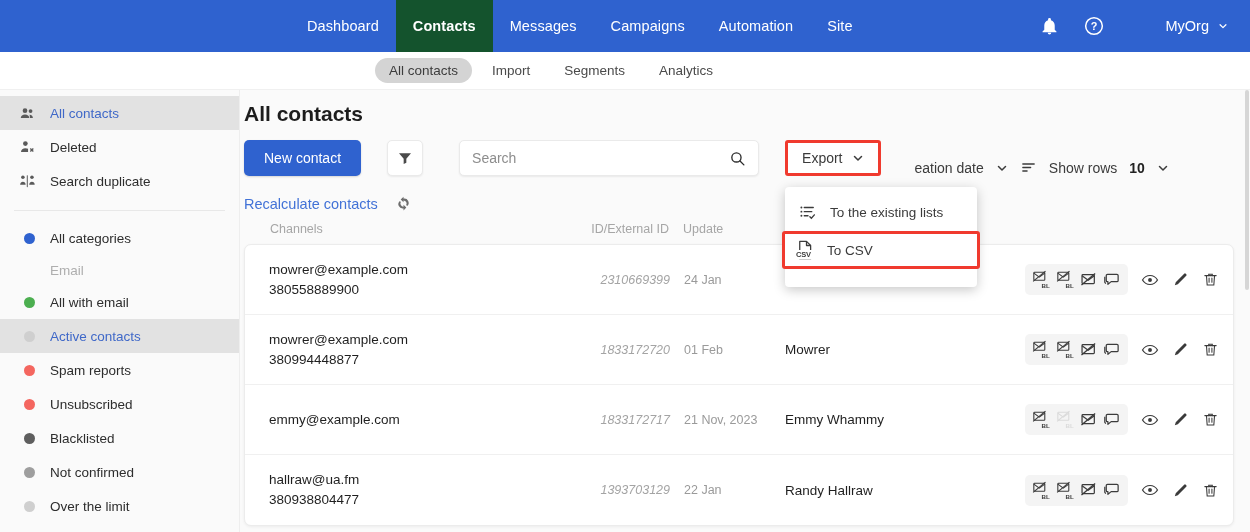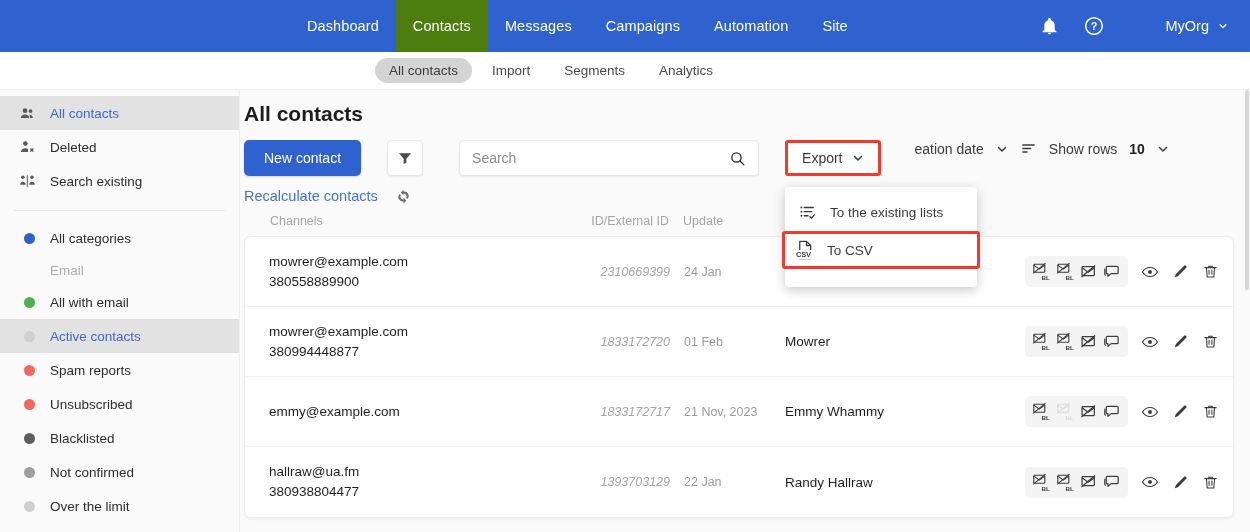--- a/index.html
+++ b/index.html
@@ -14,21 +14,21 @@
   
   .topbar {
     height: 52px; background: #2f62cf; display:flex; align-items:stretch;
     position: relative; z-index: 5;
   }
   .topnav { display:flex; align-items:stretch; margin-left: 290px; }
   .topnav-item {
     color:#fff; font-size:14.5px; display:flex; align-items:center;
     padding: 15px 17px; white-space:nowrap; cursor:pointer; letter-spacing:.1px;
   }
-  .topnav-item.active { background:#4d7c0f; }
+  .topnav-item.active { background:#14532d;font-weight:bold; }
   .topbar-right { margin-left:auto; display:flex; align-items:center; padding-right: 18px; gap: 0; }
   .icon-btn { width:44px; height:52px; display:flex; align-items:center; justify-content:center; cursor:pointer; }
   .org { display:flex; align-items:center; gap:9px; color:#fff; font-size:14.5px;
          padding-left: 50px; padding-right:4px; cursor:pointer; }
   .chev { width:10px; height:10px; }
 
   
   .subtabs {
     height:38px; background:#fff; display:flex; align-items:center;
     padding-left: 375px; gap: 6px; border-bottom:1px solid #f0f0f0;
@@ -54,21 +54,21 @@
   .side-label { white-space:nowrap; }
   .side-sub { font-size:13.5px; color:#aeaeae; padding-left:50px; height:30px; display:flex; align-items:center; }
   .hr { height:1px; background:#e8e8e8; margin:12px 14px 10px 14px; }
   .dot { width:11px; height:11px; border-radius:50%; flex-shrink:0; margin-left:4px; }
   .sicon { width:18px; display:flex; align-items:center; justify-content:center; flex-shrink:0; }
 
   
   .main { flex:1; padding: 8px 16px 0 4px; position:relative; min-width:0; }
   .page-title { font-size:21px; font-weight:bold; color:#1d1d1d; margin: 4px 0 0 0; }
 
-  .toolbar { display:flex; align-items:flex-start; gap:26px; margin-top: 14px; position:relative; }
+  .toolbar { display:flex; align-items:flex-end; gap:26px; margin-top: 14px; position:relative; }
   .btn-primary {
     background:#2f62cf; color:#fff; border:none; border-radius:5px;
     height:36px; padding: 0 20px; font-size:14px; cursor:pointer;
     font-family:"Liberation Sans", sans-serif; box-shadow:0 1px 2px rgba(0,0,0,.15);
   }
   .filter-btn {
     width:36px; height:36px; background:#fff; border:1px solid #eaeaea; border-radius:5px;
     display:flex; align-items:center; justify-content:center; cursor:pointer;
     box-shadow:0 1px 2px rgba(0,0,0,.07);
   }
@@ -90,21 +90,21 @@
   .export-btn {
     height:30px; padding:0 14px; display:flex; align-items:center; gap:9px;
     font-size:14px; color:#3b3b3b; cursor:pointer; background:#fff; white-space:nowrap;
   }
 
   .sortgroup { display:flex; align-items:center; gap:12px; margin-left:8px; white-space:nowrap; }
   .sort-sel { display:flex; align-items:center; gap:12px; font-size:14px; color:#3b3b3b; cursor:pointer; }
   .showrows { font-size:14px; color:#3b3b3b; }
   .rows-val { font-size:14px; font-weight:bold; color:#222; cursor:pointer; }
 
-  .recalc { display:flex; align-items:flex-end; gap:18px; margin-top:12px; }
+  .recalc { display:flex; align-items:flex-start; gap:18px; margin-top:20px; }
   .recalc a { color:#4272d7; font-size:14.5px; text-decoration:none; cursor:pointer; }
 
   
   .thead { display:flex; padding: 10px 0 8px 0; font-size:12.5px; color:#a6a6a6; }
   .th-channels { width: 330px; padding-left:26px; }
   .th-id { width: 95px; text-align:right; }
   .th-update { width: 95px; padding-left:14px; }
 
   .tbl {
     background:#fff; border:1px solid #ececec; border-radius:7px; overflow:hidden;
@@ -209,21 +209,21 @@
           <div class="side-item">
             <span class="sicon">
               <svg width="17" height="17" viewBox="0 0 24 24" fill="#5a5a5a">
                 <circle cx="5.5" cy="6" r="2.5"></circle>
                 <path d="M1.6 16.5c0-2.7 1.9-4.2 3.9-4.2s3.9 1.5 3.9 4.2z"></path>
                 <rect x="11" y="3" width="1.4" height="17" rx=".6"></rect>
                 <circle cx="18.3" cy="6" r="2.5"></circle>
                 <path d="M14.4 16.5c0-2.7 1.9-4.2 3.9-4.2s3.9 1.5 3.9 4.2z"></path>
               </svg>
             </span>
-            <span class="side-label">Search existing</span>
+            <span class="side-label">Search duplicate</span>
           </div>
         </div>
       <div class="hr"></div>
       <div class="side-item">
         <span class="sicon">
             <span class="dot" id="dot-allcat" style="background: rgb(47, 98, 207);"></span>
           </span>
         <span class="side-label">All categories</span>
       </div>
       <div class="side-sub">Email</div>

